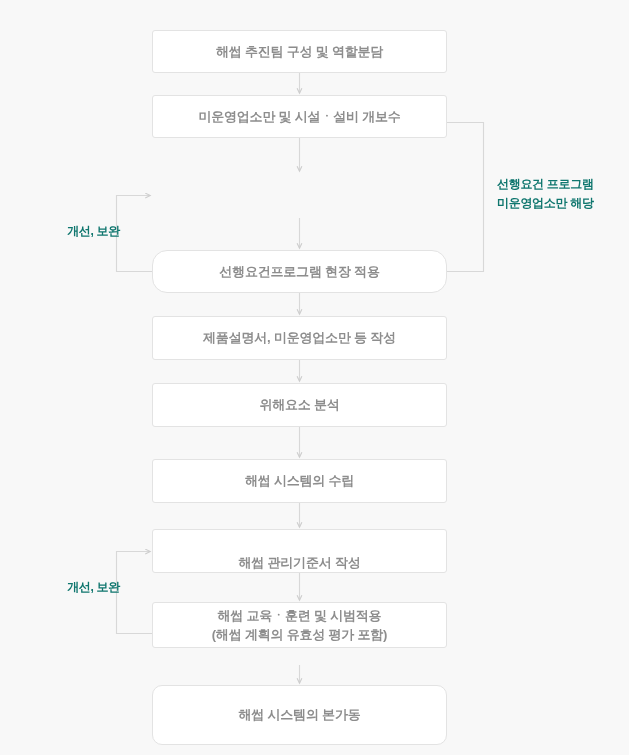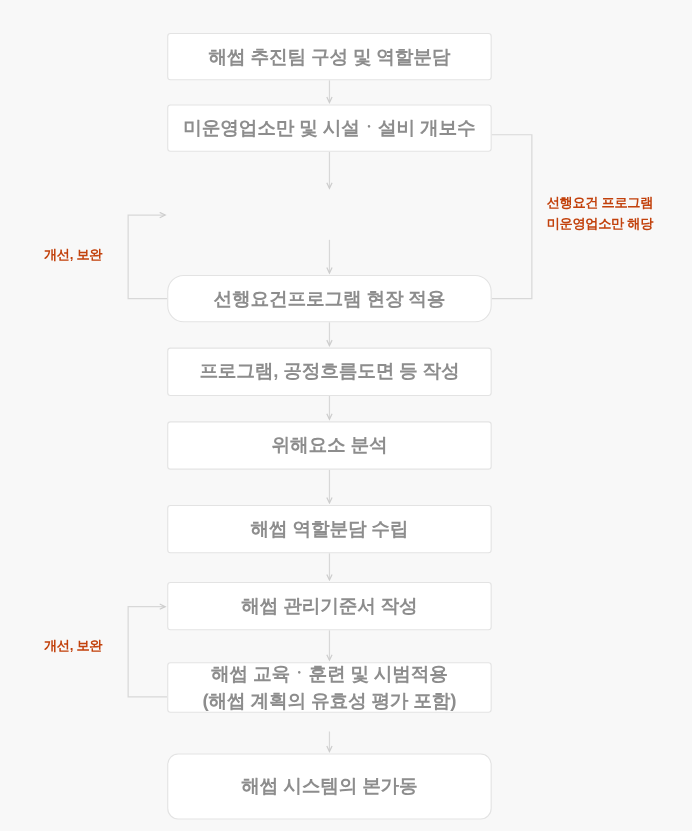--- a/index.html
+++ b/index.html
@@ -32,40 +32,40 @@
     width: 295px;
     background: #ffffff;
     border: 1px solid #e3e3e3;
     border-radius: 3px;
     box-sizing: border-box;
     display: flex;
     align-items: center;
     justify-content: center;
     text-align: center;
     color: #8d8d8d;
-    font-size: 17px;
+    font-size: 13px;
     font-weight: bold;
     letter-spacing: -0.2px;
     line-height: 1.5;
   }
   .node-label {
     display: block;
     white-space: pre-line;
   }
   .annotation {
     position: absolute;
-    color: #c2410c;
+    color: #0f766e;
     font-size: 12px;
     font-weight: bold;
     letter-spacing: -0.3px;
     line-height: 1.55;
     white-space: pre-line;
   }
   .ann-left {
-    text-align: left;
+    text-align: right;
   }
   .ann-right {
     text-align: left;
   }
 </style>
 </head>
 <body>
 
 <div id="flowchart">
 
@@ -103,32 +103,32 @@
   <div class="node" style="top:95px;height:43px;">
     <span class="node-label">미운영업소만 및 시설ㆍ설비 개보수</span>
   </div>
 
 
   <div class="node" style="top:250px;height:43px;border-radius:15px;">
     <span class="node-label">선행요건프로그램 현장 적용</span>
   </div>
 
   <div class="node" style="top:316px;height:44px;">
-    <span class="node-label">프로그램, 공정흐름도면 등 작성</span>
+    <span class="node-label">제품설명서, 미운영업소만 등 작성</span>
   </div>
 
   <div class="node" style="top:383px;height:44px;">
     <span class="node-label">위해요소 분석</span>
   </div>
 
   <div class="node" style="top:459px;height:44px;">
-    <span class="node-label">해썹 역할분담 수립</span>
+    <span class="node-label">해썹 시스템의 수립</span>
   </div>
 
-  <div class="node" style="top:529px;height:44px;">
+  <div class="node" style="top:529px;height:44px;align-items:flex-end;">
     <span class="node-label">해썹 관리기준서 작성</span>
   </div>
 
   <div class="node" style="top:602px;height:46px;">
     <span class="node-label">해썹 교육ㆍ훈련 및 시범적용
 (해썹 계획의 유효성 평가 포함)</span>
   </div>
 
   <div class="node" style="top:685px;height:60px;border-radius:10px;">
     <span class="node-label">해썹 시스템의 본가동</span>

